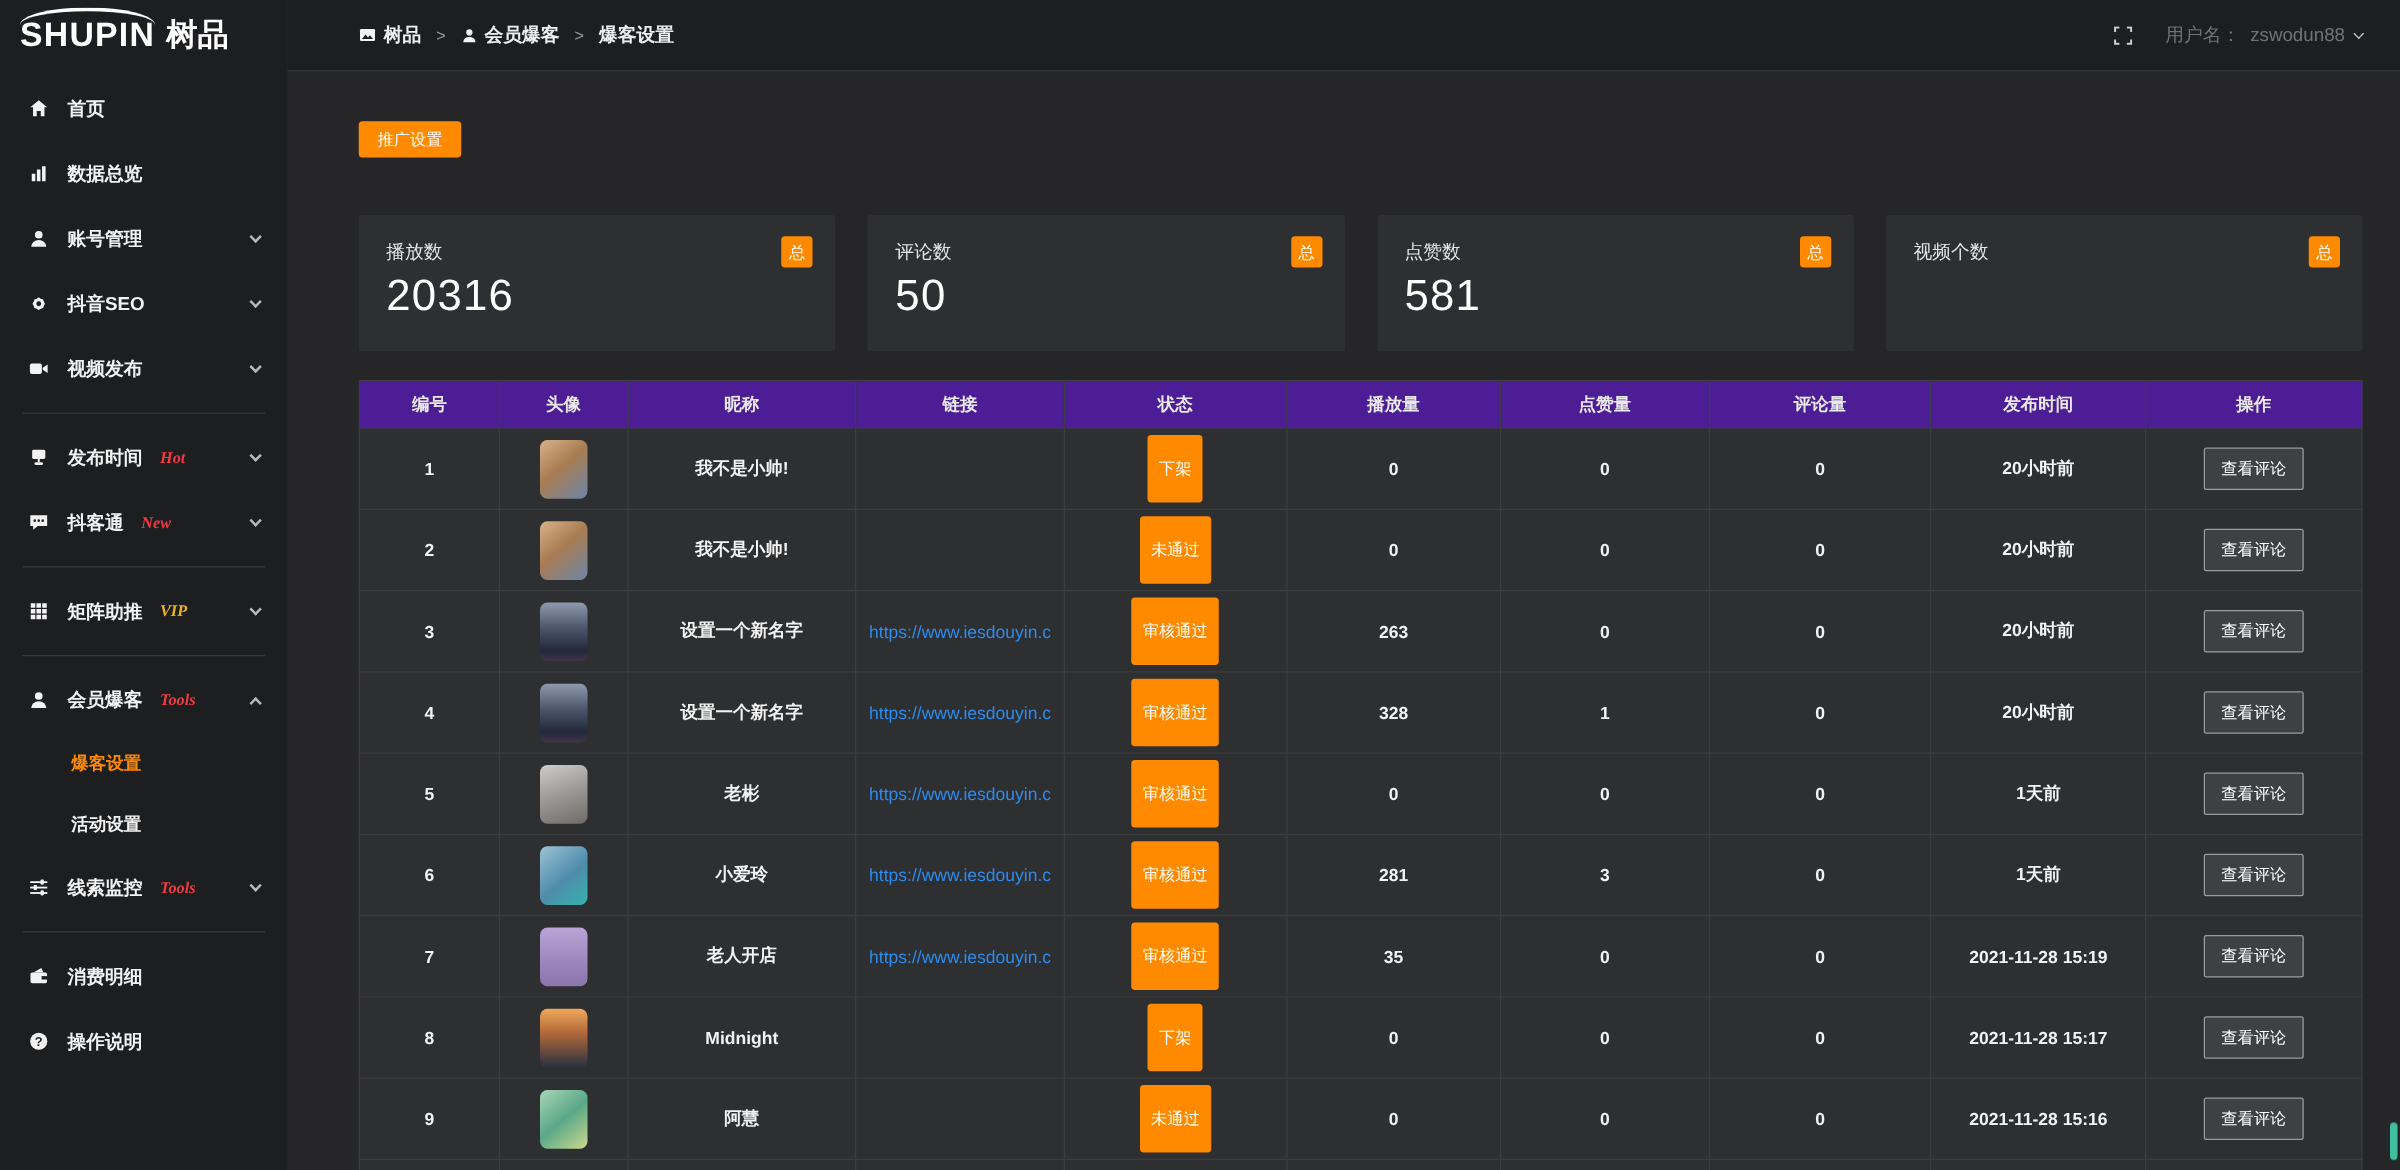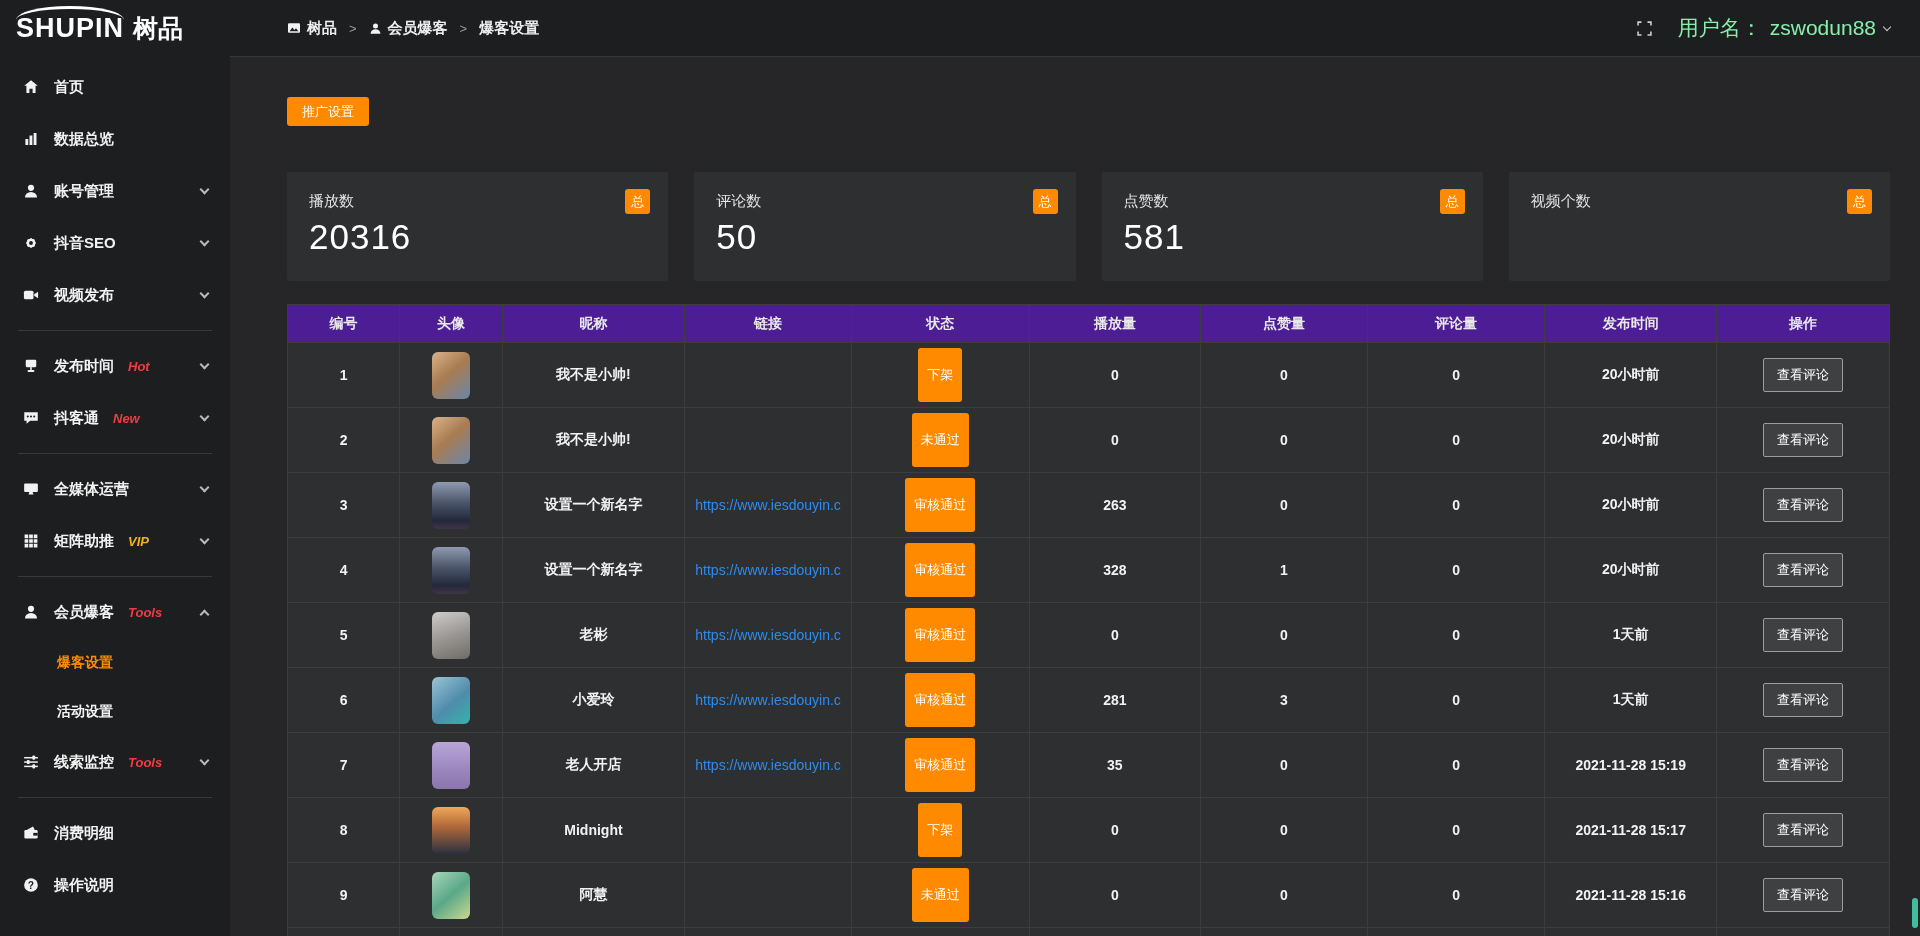--- a/index.html
+++ b/index.html
@@ -12,39 +12,39 @@
   .sidebar { width:230px; flex-shrink:0; background:#1d1e20; height:100%; overflow:hidden; }
   .logo { height:57px; display:flex; align-items:center; padding-left:16px; gap:9px; }
   .logo-en { font-size:27px; font-weight:800; letter-spacing:1px; color:#fff; position:relative; line-height:1; }
   .logo-en::before { content:""; position:absolute; left:0; right:0; top:-9px; height:11px;
     border-top:3px solid #fff; border-radius:50% 50% 0 0 / 100% 100% 0 0; }
   .logo-cn { font-size:25px; font-weight:800; color:#fff; line-height:1; }
   .menu { padding-top:4px; }
   .side-item { height:52px; display:flex; align-items:center; padding:0 20px 0 22px; cursor:pointer; position:relative; }
   .side-item .icon { width:17px; height:17px; margin-right:15px; display:flex; align-items:center; justify-content:center; flex-shrink:0; }
   .side-item .lbl { font-size:15px; font-weight:700; color:#f2f2f2; }
-  .tag { margin-left:14px; font-size:13px; font-weight:700; font-style:italic; }
+  .tag { margin-left:14px; font-size:13px; font-weight:700; font-style:italic;font-family:Liberation Serif, serif; }
   .tag.red { color:#ef3c43; }
   .tag.vip { color:#efb41c;text-align:center; }
   .chev { width:7px; height:7px; border-right:2px solid #b9b9bb; border-bottom:2px solid #b9b9bb;
           transform:rotate(45deg); position:absolute; right:22px; top:21px; }
   .chev.up { transform:rotate(-135deg); top:25px; }
   .divider { height:1px; background:#38393b; margin:9px 18px; }
   .sub-item { height:49px; display:flex; align-items:center; padding-left:57px; font-size:14px; font-weight:700; color:#f2f2f2; cursor:pointer; }
   .sub-item.active { color:#ff8a00; }
   
   .main { flex:1; display:flex; flex-direction:column; height:100%; }
   .topbar { height:57px; flex-shrink:0; background:#1d1e20; border-bottom:1px solid #36373a;
             display:flex; align-items:center; justify-content:space-between; padding:0 30px 0 57px; }
   .crumbs { display:flex; align-items:center; gap:12px; font-size:15px; font-weight:700; color:#eee; }
   .crumb { display:flex; align-items:center; gap:6px; cursor:pointer; }
   .crumb-sep { color:#9a9a9c; font-size:13px; font-weight:400; }
   .userbox { display:flex; align-items:center; gap:26px; }
   .fs-icon { cursor:pointer; display:flex; }
-  .username { font-size:21px; color:#86efac; display:flex; align-items:center; gap:8px; cursor:pointer;text-align:right; }
+  .username { font-size:15px; color:#737373; display:flex; align-items:center; gap:8px; cursor:pointer;text-align:right; }
   .caret { width:6px; height:6px; border-right:1.6px solid #ccc; border-bottom:1.6px solid #ccc; transform:rotate(45deg); margin-top:-3px; }
   
   .content { flex:1; overflow:hidden; padding:40px 30px 0 57px; }
   .promote-btn { height:29px; padding:0 15px; background:#ff8a00; color:#fff; border:none; border-radius:3px;
                  font-size:13px; font-family:Liberation Mono, monospace; cursor:pointer; }
   .cards { display:flex; gap:26px; margin-top:46px; }
   .card { flex:1; height:109px; background:#2e2f31; border-radius:2px; padding:20px 22px; position:relative; }
   .card-label { font-size:15px; color:#e4e4e4; }
   .card-value { font-size:35px; font-weight:400; color:#fff; margin-top:6px; letter-spacing:1px; }
   .card-badge { position:absolute; top:17px; right:18px; width:25px; height:25px; background:#ff8a00; color:#fff;
@@ -155,30 +155,20 @@
             <circle cx="9.8" cy="5.7" r="0.9" fill="#1d1e20"></circle>
           </svg>
         </span>
       <span class="lbl">抖客通</span>
       <span class="tag red">New</span>
       <span class="chev"></span>
     </div>
 
     <div class="divider"></div>
 
-    <div class="side-item">
-      <span class="icon">
-        <svg width="16" height="16" viewBox="0 0 14 14" fill="#f2f2f2">
-            <rect x="1" y="2.1" width="12" height="7.6" rx="1"></rect>
-            <path d="M4.8 11.9 5.6 9.7h2.8l.8 2.2z"></path>
-          </svg>
-        </span>
-      <span class="lbl">全媒体运营</span>
-      <span class="chev"></span>
-    </div>
 
     <div class="side-item">
       <span class="icon">
         <svg width="16" height="16" viewBox="0 0 14 14" fill="#f2f2f2">
             <path d="M1.4 1.4h3.2v3.2H1.4zM5.4 1.4h3.2v3.2H5.4zM9.4 1.4h3.2v3.2H9.4zM1.4 5.4h3.2v3.2H1.4zM5.4 5.4h3.2v3.2H5.4zM9.4 5.4h3.2v3.2H9.4zM1.4 9.4h3.2v3.2H1.4zM5.4 9.4h3.2v3.2H5.4zM9.4 9.4h3.2v3.2H9.4z"></path>
           </svg>
         </span>
       <span class="lbl">矩阵助推</span>
       <span class="tag vip">VIP</span>
       <span class="chev"></span>

